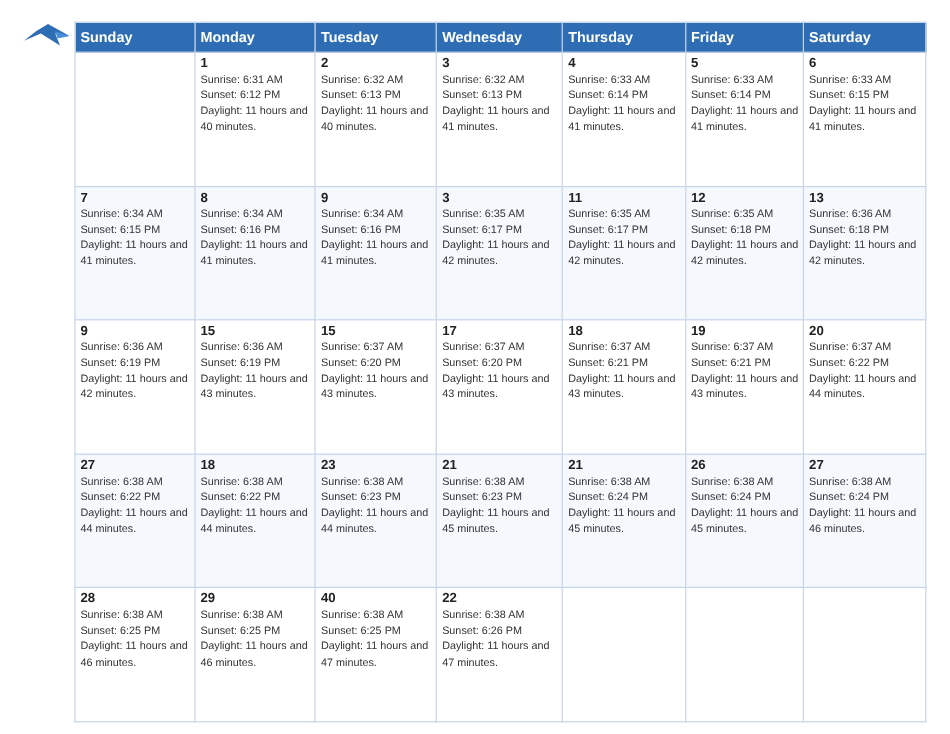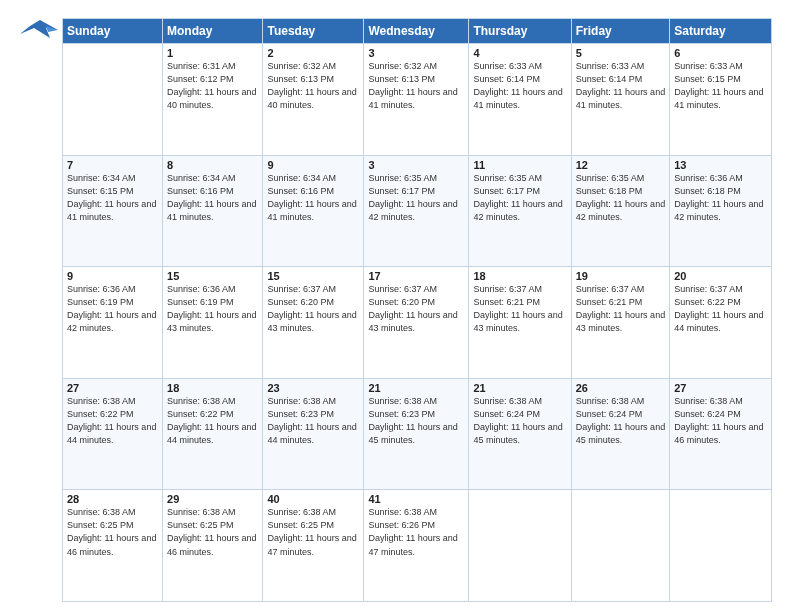--- a/index.html
+++ b/index.html
@@ -249,21 +249,21 @@
           </td>
           <td>
             <div class="day-number">29</div>
             <div class="day-info">Sunrise: 6:38 AM<br>Sunset: 6:25 PM<br>Daylight: 11 hours and 46 minutes.</div>
           </td>
           <td>
             <div class="day-number">40</div>
             <div class="day-info">Sunrise: 6:38 AM<br>Sunset: 6:25 PM<br>Daylight: 11 hours and 47 minutes.</div>
           </td>
           <td>
-            <div class="day-number">41</div>
+            <div class="day-number">22</div>
             <div class="day-info">Sunrise: 6:38 AM<br>Sunset: 6:26 PM<br>Daylight: 11 hours and 47 minutes.</div>
           </td>
           <td class="empty-cell"></td>
           <td class="empty-cell"></td>
           <td class="empty-cell"></td>
         </tr>
       </tbody>
   </table>
 </div>
 

